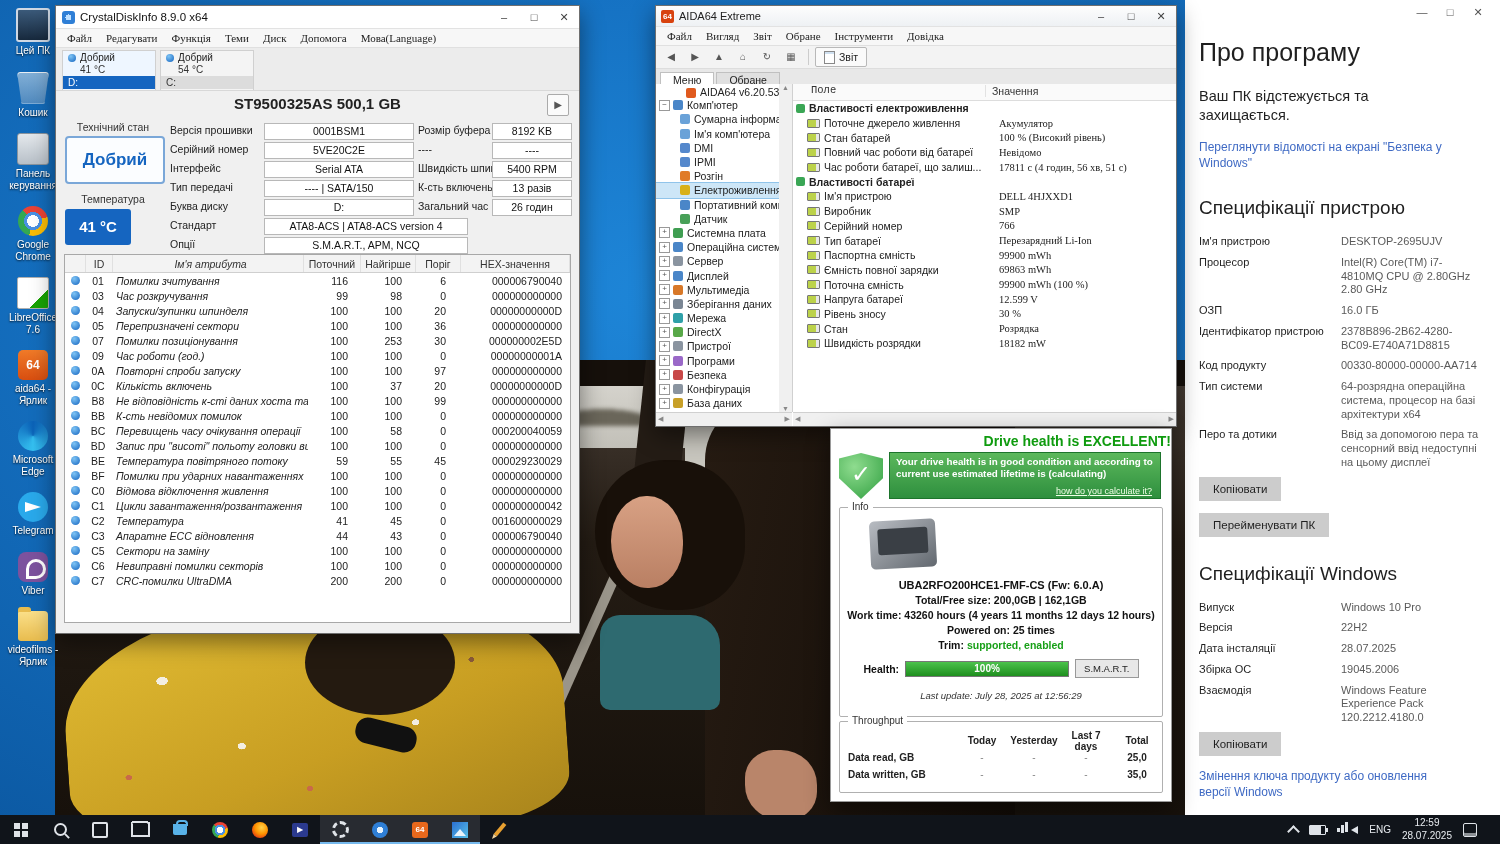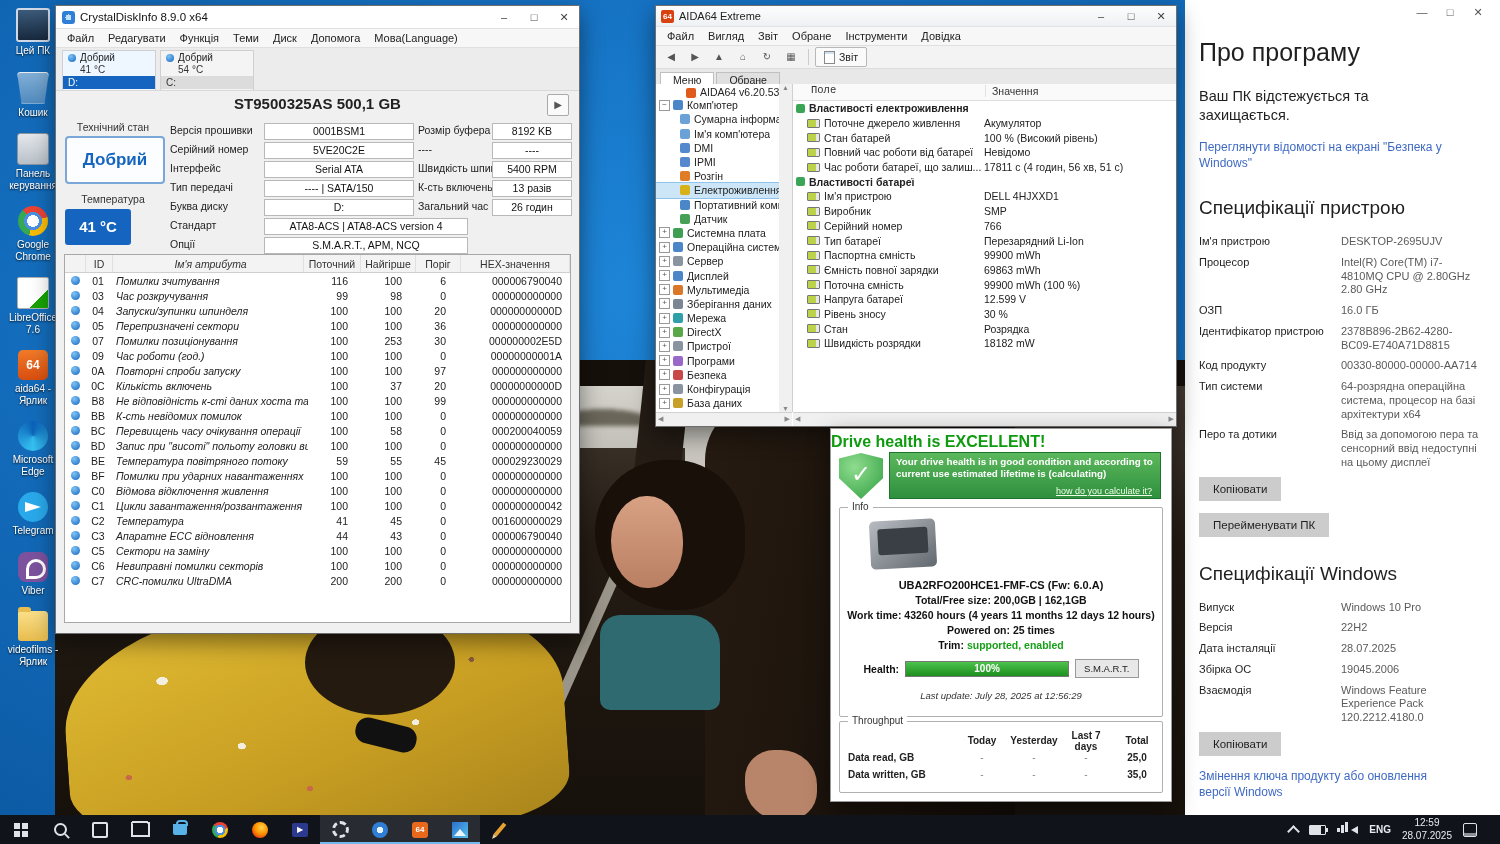--- a/index.html
+++ b/index.html
@@ -59,21 +59,21 @@
   .window{position:absolute;background:#f0f0f0;border:1px solid #6f6f6f;box-shadow:0 8px 22px rgba(0,0,0,.45);z-index:10;}
   .titlebar{display:flex;align-items:center;background:#fff;border-bottom:1px solid #e2e2e2;}
   .win-controls{margin-left:auto;display:flex;}
   .wc{width:30px;text-align:center;color:#444;font-size:11px;cursor:pointer;}
   
   .cdi{left:55px;top:5px;width:523px;height:627px;}
   .cdi .titlebar{height:22px;padding-left:6px;}
   .cdi-appicon{width:13px;height:13px;border-radius:3px;background:radial-gradient(circle,#bfe0ff 0 3px,#2f7fd6 3px 7px);margin-right:5px;}
   .cdi-title{font-size:11.5px;color:#111;}
   .menubar{display:flex;height:18px;align-items:center;background:#f7f7f7;border-bottom:1px solid #e0e0e0;padding-left:4px;}
-  .menu-item{padding:0 7px;font-size:11px;color:#222;cursor:pointer;}
+  .menu-item{padding:0 7px;font-size:11px;color:#222;cursor:pointer;font-family:Liberation Serif, serif;}
   .cdi-tabs{height:40px;display:flex;padding:2px 0 0 6px;background:#ececec;border-bottom:1px solid #d8d8d8;}
   .cdi-tab{width:92px;margin-right:4px;background:#f4f4f4;border:1px solid #d0d0d0;border-bottom:none;cursor:pointer;}
   .cdi-tab.sel{background:#eef6ff;}
   .cdi-tab .t1{display:flex;align-items:center;height:13px;padding-left:5px;font-size:10px;}
   .cdi-tab .dot{width:8px;height:8px;border-radius:50%;background:radial-gradient(circle at 35% 30%,#7ec4f5,#1565c0);margin-right:4px;}
   .cdi-tab .t2{height:12px;padding-left:17px;font-size:10px;color:#333;}
   .cdi-tab .t3{height:13px;line-height:13px;padding-left:5px;font-size:10px;background:#dcdcdc;color:#333;}
   .cdi-tab.sel .t3{background:var(--cdi-blue,#1565c0);color:#fff;}
   .cdi-drivetitle{position:relative;height:26px;line-height:26px;text-align:center;font-size:15px;font-weight:bold;color:#222;background:#f0f0f0;}
   .cdi-next{position:absolute;right:10px;top:3px;width:20px;height:20px;border:1px solid #aaa;background:#fafafa;border-radius:2px;line-height:20px;font-size:10px;color:#555;cursor:pointer;}
@@ -119,28 +119,28 @@
   .aida-vscroll::before,.aida-vscroll::after{display:block;text-align:center;color:#888;font-size:7px;}
   .aida-vscroll::before{content:"▲";} .aida-vscroll::after{content:"▼";position:absolute;bottom:0;left:0;right:0;}
   .aida-right{position:absolute;left:137px;right:0;top:0;bottom:14px;overflow:hidden;}
   .aida-rheader{position:relative;height:16px;background:#fafafa;border-bottom:1px solid #ddd;font-size:10.5px;color:#333;}
   .aida-rheader .h1{position:absolute;left:18px;top:0;font-family:Liberation Mono, monospace;} .aida-rheader .h2{position:absolute;left:192px;top:1px;border-left:1px solid #e2e2e2;padding-left:6px;}
   .arow{position:relative;display:flex;align-items:center;height:14.7px;font-size:10.5px;white-space:nowrap;cursor:default;}
   .arow.section .afield{font-weight:bold;}
   .aicon-section{width:9px;height:9px;background:#3aa655;border-radius:2px;margin-left:3px;flex:none;}
   .aicon-batt{width:11px;height:7px;border:1px solid #777;background:linear-gradient(90deg,#bcd24a 70%,#e8e8e8 70%);margin-left:14px;flex:none;border-radius:1px;}
   .afield{margin-left:4px;overflow:hidden;max-width:170px;}
-  .avalue{position:absolute;left:191px;}
+  .avalue{position:absolute;left:206px;font-family:Liberation Serif, serif;}
   .hscroll{position:absolute;bottom:0;height:13px;background:#f0f0f0;border-top:1px solid #d0d0d0;}
   .hscroll::before{content:"◀";position:absolute;left:2px;top:2px;font-size:7px;color:#888;}
   .hscroll::after{content:"▶";position:absolute;right:2px;top:2px;font-size:7px;color:#888;}
   .hs-tree{left:0;width:136px;} .hs-right{left:137px;right:0;}
   
   .dh{left:830px;top:428px;width:340px;height:372px;background:#fff;border:1px solid #9a9a9a;}
-  .dh-title{margin-top:4px;text-align:left;font-size:16px;font-weight:bold;color:var(--health-green,#0f9b0f);}
+  .dh-title{margin-top:4px;text-align:right;font-size:14px;font-weight:bold;color:var(--health-green,#0f9b0f);}
   .dh-shield{position:absolute;left:8px;top:24px;width:44px;height:46px;background:radial-gradient(circle at 35% 30%,#8fdc8f,#2e9e3e);clip-path:polygon(50% 0,100% 12%,100% 55%,50% 100%,0 55%,0 12%);}
   .dh-shield::after{content:"✓";position:absolute;left:0;right:0;top:7px;text-align:center;color:#fff;font-size:24px;font-weight:bold;}
   .dh-msg{position:absolute;left:58px;top:23px;right:10px;height:40px;background:linear-gradient(#5cb85c,#2e8f3e);border:1px solid #1d742c;color:#fff;font-weight:bold;font-size:9.8px;padding:3px 6px 2px;line-height:1.25;}
   .dh-msg-link{position:absolute;right:8px;bottom:1px;font-size:9px;font-weight:normal;text-decoration:underline;color:#f0ffe6;cursor:pointer;}
   .dh-group{position:absolute;left:8px;right:8px;border:1px solid #b0b0b0;border-radius:2px;}
   .dh-legend{position:absolute;top:-7px;left:8px;background:#fff;padding:0 4px;font-size:10px;color:#333;}
   .dh-info{top:78px;height:208px;}
   .dh-drive{position:absolute;left:30px;top:12px;width:66px;height:48px;background:linear-gradient(145deg,#b8bcc2,#62686f);border-radius:5px;transform:rotate(-3deg);}
   .dh-drive::after{content:"";position:absolute;left:8px;top:8px;right:8px;bottom:14px;background:#3a3f45;border-radius:3px;}
   .dh-stack{position:absolute;left:0;right:0;top:68px;text-align:center;}
@@ -173,21 +173,21 @@
   .spec-label{width:142px;flex:none;color:#1f1f1f;}
   .spec-value{width:138px;color:#5a5a5a;word-break:break-word;}
   .set-btn{display:block;background:#cccccc;border:none;padding:6px 14px;font-size:11.5px;color:#1f1f1f;margin:6px 0 12px;cursor:pointer;font-family:inherit;}
   .set-gap{height:14px;}
   
   .taskbar{position:absolute;left:0;top:815px;width:1500px;height:29px;background:#10141a;display:flex;z-index:50;}
   .tb-item{width:40px;display:flex;align-items:center;justify-content:center;cursor:pointer;position:relative;}
   .tb-item.active{background:rgba(255,255,255,.10);box-shadow:inset 0 -2px 0 var(--taskbar-underline,#76b9ed);}
   .tb-spacer{flex:1;}
   .tb-tray{display:flex;align-items:center;gap:11px;padding-right:6px;color:#e8ecf0;}
-  .tb-lang{font-size:10px;font-weight:bold;}
+  .tb-lang{font-size:10px;}
   .tb-clock{font-size:10px;line-height:1.25;text-align:center;cursor:pointer;}
   .show-desktop{width:5px;border-left:1px solid rgba(255,255,255,.25);}
   
   .tbg-start{width:6px;height:6px;background:#dfe3e8;box-shadow:8px 0 #dfe3e8,0 8px #dfe3e8,8px 8px #dfe3e8;margin:-7px 0 0 -7px;}
   .tbg-search{width:9px;height:9px;border:2px solid #dfe3e8;border-radius:50%;position:relative;}
   .tbg-search::after{content:"";position:absolute;width:2px;height:6px;background:#dfe3e8;transform:rotate(-45deg);left:10px;top:8px;}
   .tbg-taskview{width:12px;height:12px;border:2px solid #dfe3e8;border-radius:2px;}
   .tbg-mail{width:15px;height:11px;border:2px solid #dfe3e8;position:relative;}
   .tbg-mail::after{content:"";position:absolute;left:-1px;top:-1px;border-left:8px solid transparent;border-right:8px solid transparent;border-top:6px solid #10141a;box-shadow:0 -2px 0 #dfe3e8;}
   .tbg-store{width:14px;height:11px;background:#58b2e8;border-radius:0 0 2px 2px;position:relative;}

